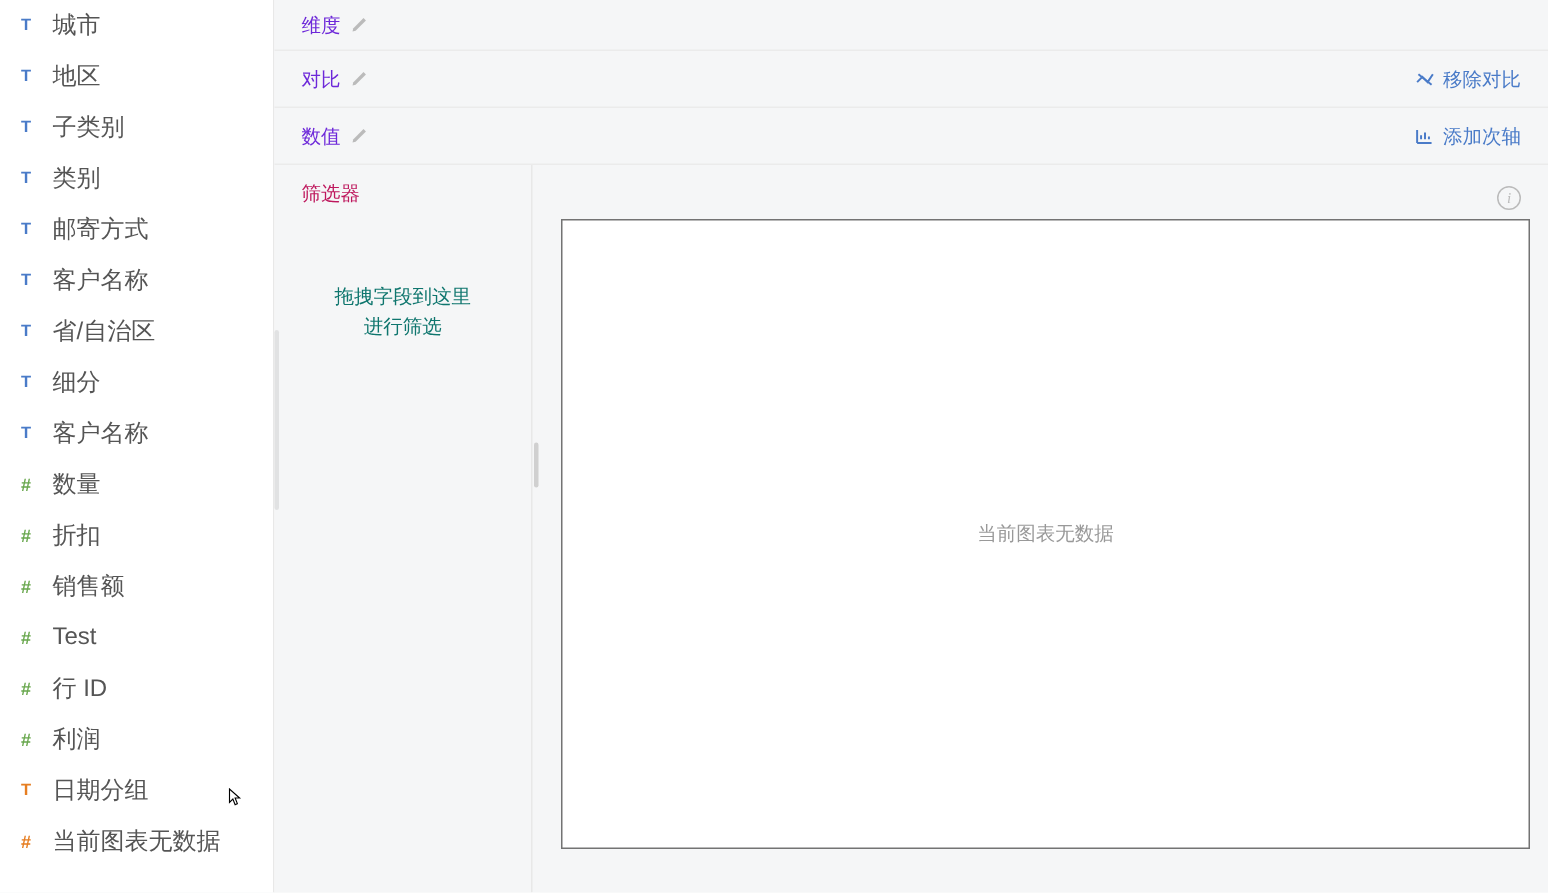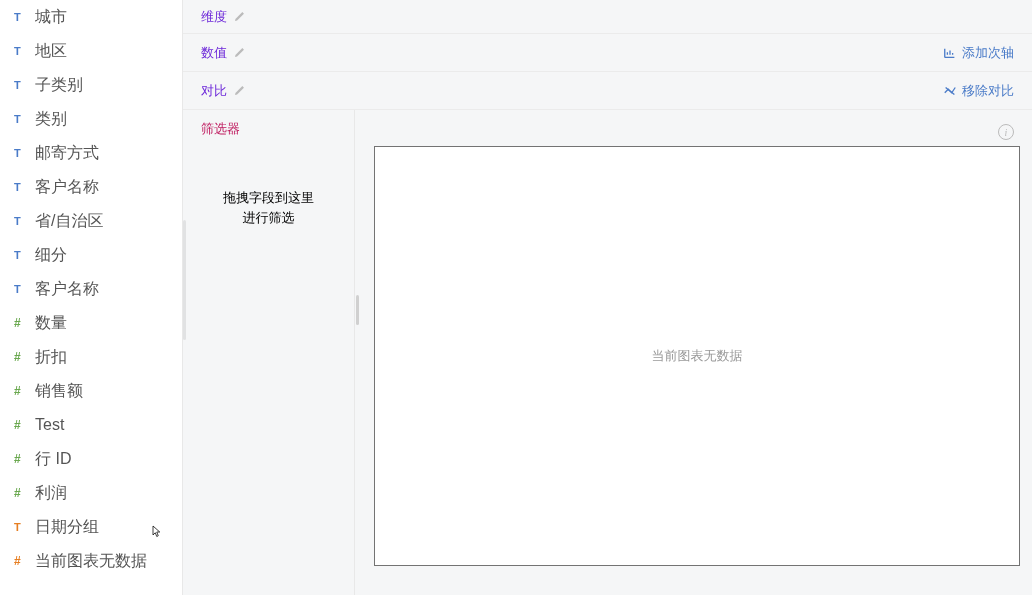--- a/index.html
+++ b/index.html
@@ -122,21 +122,21 @@
       padding: 10px 18px 6px;
       color: #be185d;
       font-size: 13px;
     }
     .filter-dropzone {
       flex: 1;
       display: flex;
       flex-direction: column;
       align-items: center;
       padding-top: 44px;
-      color: #000000;
+      color: #0f766e;
       font-size: 13px;
       line-height: 1.5;
     }
     .resize-handle {
       width: 5px;
       cursor: col-resize;
       position: relative;
     }
     .resize-handle::after {
       content: '';
@@ -277,46 +277,46 @@
       </div>
     </div>
 
   <div class="main-area">
     <div class="config-rows">
       <div class="config-row config-row-short">
         <span class="config-label">维度</span>
         <svg class="pencil-icon" viewBox="0 0 16 16">
             <path d="M11.5 2.5l2 2L5 13l-2.5.5L3 11l8.5-8.5z"></path>
           </svg>
-      </div>
-      <div class="config-row">
-        <span class="config-label">数值</span>
-        <svg class="pencil-icon" viewBox="0 0 16 16">
-            <path d="M11.5 2.5l2 2L5 13l-2.5.5L3 11l8.5-8.5z"></path>
-          </svg>
-        <div class="config-action">
-          <svg class="action-icon" viewBox="0 0 16 16">
-              <path d="M2 13 L2 3 M2 13 L13 13 M5 10 L5 7 M8 10 L8 5 M11 10 L11 8"></path>
-            </svg>
-          <span>添加次轴</span>
-        </div>
       </div>
       <div class="config-row">
         <span class="config-label">对比</span>
         <svg class="pencil-icon" viewBox="0 0 16 16">
             <path d="M11.5 2.5l2 2L5 13l-2.5.5L3 11l8.5-8.5z"></path>
           </svg>
         <div class="config-action">
           <svg class="action-icon" viewBox="0 0 16 16">
               <path d="M2 10 L6 6 L10 10 L14 4"></path>
               <path d="M3 4 L13 12" stroke="#4a7bc8"></path>
             </svg>
           <span>移除对比</span>
         </div>
       </div>
+      <div class="config-row">
+        <span class="config-label">数值</span>
+        <svg class="pencil-icon" viewBox="0 0 16 16">
+            <path d="M11.5 2.5l2 2L5 13l-2.5.5L3 11l8.5-8.5z"></path>
+          </svg>
+        <div class="config-action">
+          <svg class="action-icon" viewBox="0 0 16 16">
+              <path d="M2 13 L2 3 M2 13 L13 13 M5 10 L5 7 M8 10 L8 5 M11 10 L11 8"></path>
+            </svg>
+          <span>添加次轴</span>
+        </div>
+      </div>
     </div>
 
     <div class="content-area">
       <div class="filter-panel">
         <div class="filter-header">筛选器</div>
         <div class="filter-dropzone">
           <span>拖拽字段到这里</span>
           <span>进行筛选</span>
         </div>
       </div>

